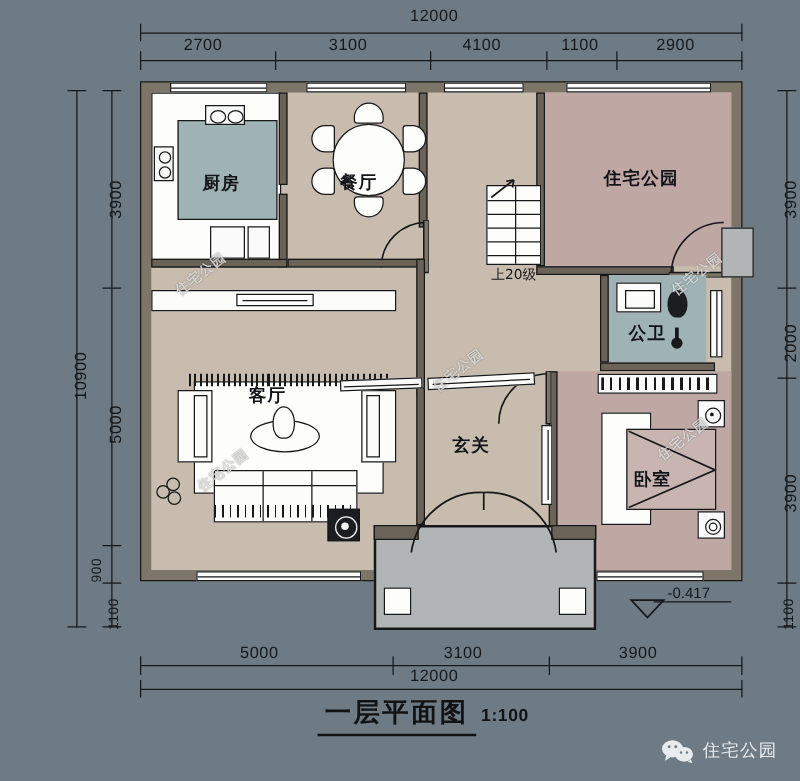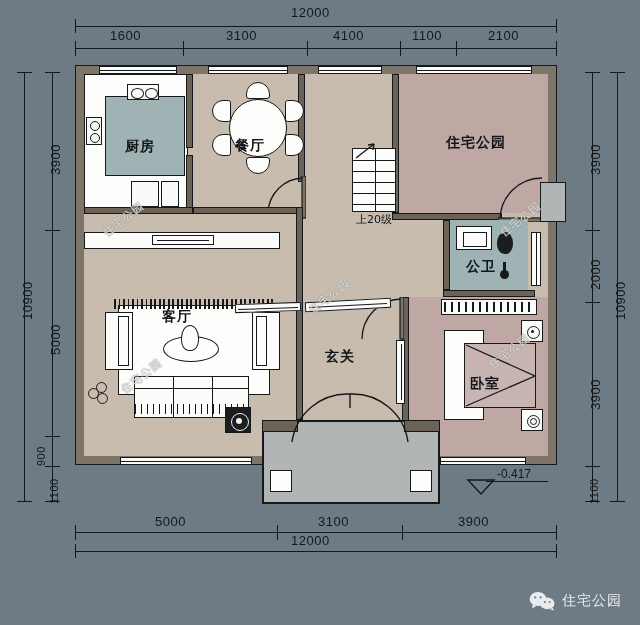--- a/index.html
+++ b/index.html
@@ -2,21 +2,21 @@
 <html><head>
 <meta charset="utf-8">
 <style>
   html,body{margin:0;padding:0;}
   body{
     width:640px;height:625px;
     background:#6e7b84;
     font-family:"Liberation Sans","DejaVu Sans",sans-serif;
     overflow:hidden;position:relative;
   }
-  #stage{position:absolute;inset:0;}
+  #stage{position:absolute;inset:0;margin-left:37px;}
 
   
   .abs{position:absolute;}
   .dimtxt{
     position:absolute;color:#15181b;font-size:13px;
     font-family:"Liberation Sans",sans-serif;letter-spacing:.5px;
     white-space:nowrap;
   }
   .dimtxt.v{transform-origin:0 0;}
   .dline{position:absolute;background:#15181b;}
@@ -80,25 +80,25 @@
     <div class="tick" style="left:556px;top:19px;height:14px;"></div>
 
     <div class="dline" style="left:75px;top:48px;width:482px;height:1.4px;"></div>
     <div class="tick" style="left:75px;top:41px;height:15px;"></div>
     <div class="tick" style="left:183px;top:41px;height:15px;"></div>
     <div class="tick" style="left:307px;top:41px;height:15px;"></div>
     <div class="tick" style="left:400px;top:41px;height:15px;"></div>
     <div class="tick" style="left:456px;top:41px;height:15px;"></div>
     <div class="tick" style="left:556px;top:41px;height:15px;"></div>
 
-    <div class="dimtxt" style="left:110px;top:28px;">1600</div>
+    <div class="dimtxt" style="left:110px;top:28px;">2700</div>
     <div class="dimtxt" style="left:226px;top:28px;">3100</div>
     <div class="dimtxt" style="left:333px;top:28px;">4100</div>
     <div class="dimtxt" style="left:412px;top:28px;">1100</div>
-    <div class="dimtxt" style="left:488px;top:28px;">2100</div>
+    <div class="dimtxt" style="left:488px;top:28px;">2900</div>
   </div>
 
   <div>
 
     <div class="dline" style="left:24px;top:72px;width:1.4px;height:430px;"></div>
     <div class="tickh" style="left:17px;top:72px;width:15px;"></div>
     <div class="tickh" style="left:17px;top:501px;width:15px;"></div>
     <div class="dimtxt v" style="left:20px;top:320px;transform:rotate(-90deg);">10900</div>
 
     <div class="dline" style="left:52px;top:72px;width:1.4px;height:430px;"></div>
@@ -369,20 +369,23 @@
   <div class="wm" style="left:486px;top:360px;">住宅公园</div>
 
   <div>
     <svg class="abs" style="left:466px;top:478px;width:30px;height:18px;">
       <path d="M2 2 L28 2 L15 16 Z" fill="none" stroke="#16181a" stroke-width="1.4"></path>
     </svg>
     <div class="dline" style="left:486px;top:481px;width:62px;height:1.4px;"></div>
     <div class="elev" style="left:497px;top:467px;">-0.417</div>
   </div>
 
+  <div id="titlewrap">
+    <span class="title-main">一层平面图</span><span class="title-scale">1:100</span>
+  </div>
 
   <div id="footer">
     <svg width="26" height="20" viewBox="0 0 26 20">
       <ellipse cx="9" cy="8" rx="8.4" ry="6.9" fill="#e8ecee"></ellipse>
       <path d="M4 13 L3 17.5 L7.4 15 Z" fill="#e8ecee"></path>
       <ellipse cx="18.2" cy="12.4" rx="7.2" ry="5.9" fill="#e8ecee"></ellipse>
       <path d="M23.6 16.6 L25 19.6 L21 18.3 Z" fill="#e8ecee"></path>
       <circle cx="6.3" cy="6.4" r="1.15" fill="#6e7b84"></circle>
       <circle cx="11.6" cy="6.4" r="1.15" fill="#6e7b84"></circle>
       <circle cx="15.8" cy="11" r="1" fill="#6e7b84"></circle>

